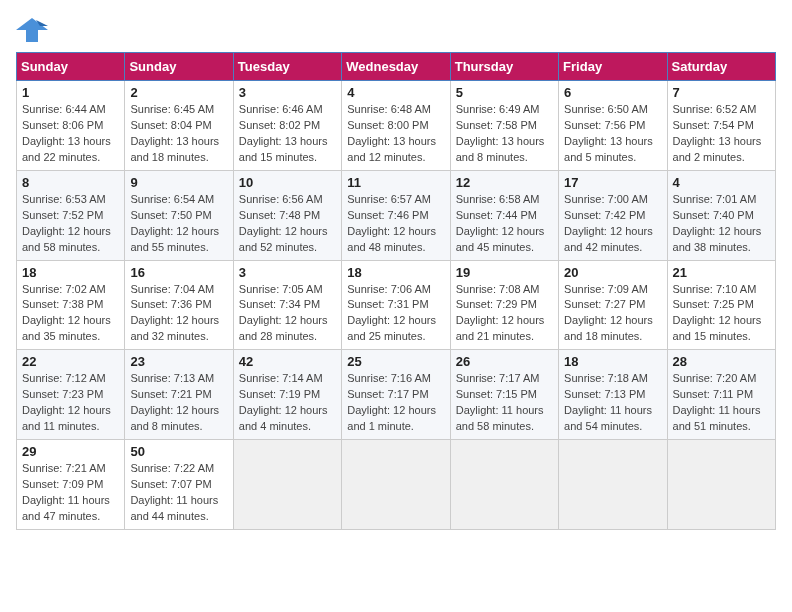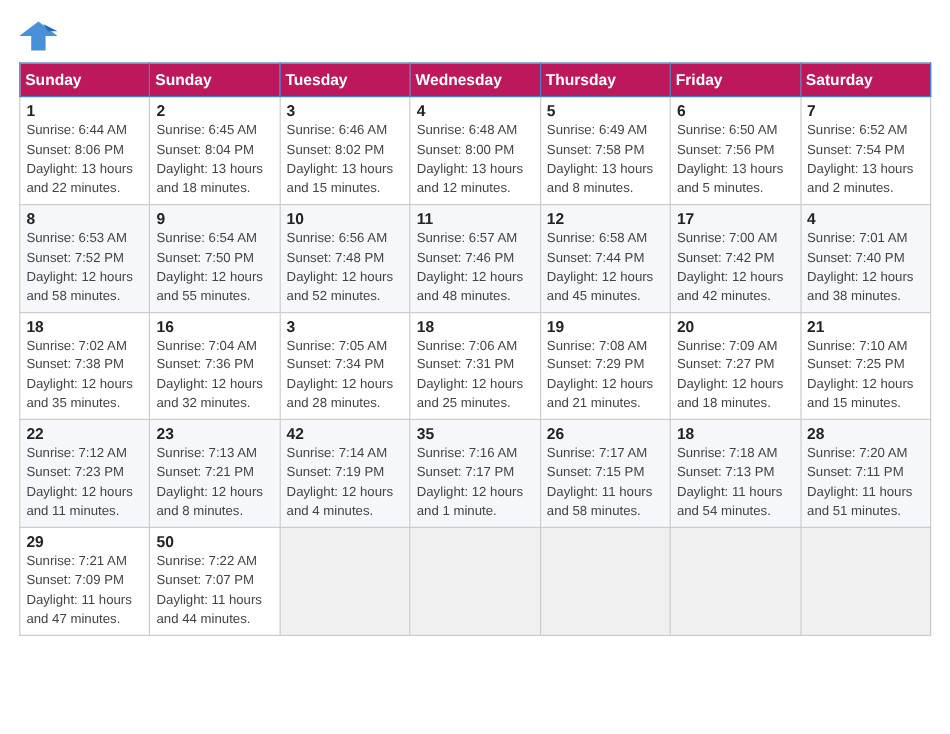--- a/index.html
+++ b/index.html
@@ -218,21 +218,21 @@
         </td>
         <td>
           <span class="day-num">23</span>
           <div class="day-info">Sunrise: 7:13 AM<br>Sunset: 7:21 PM<br>Daylight: 12 hours<br>and 8 minutes.</div>
         </td>
         <td>
           <span class="day-num">42</span>
           <div class="day-info">Sunrise: 7:14 AM<br>Sunset: 7:19 PM<br>Daylight: 12 hours<br>and 4 minutes.</div>
         </td>
         <td>
-          <span class="day-num">35</span>
+          <span class="day-num">25</span>
           <div class="day-info">Sunrise: 7:16 AM<br>Sunset: 7:17 PM<br>Daylight: 12 hours<br>and 1 minute.</div>
         </td>
         <td>
           <span class="day-num">26</span>
           <div class="day-info">Sunrise: 7:17 AM<br>Sunset: 7:15 PM<br>Daylight: 11 hours<br>and 58 minutes.</div>
         </td>
         <td>
           <span class="day-num">18</span>
           <div class="day-info">Sunrise: 7:18 AM<br>Sunset: 7:13 PM<br>Daylight: 11 hours<br>and 54 minutes.</div>
         </td>

